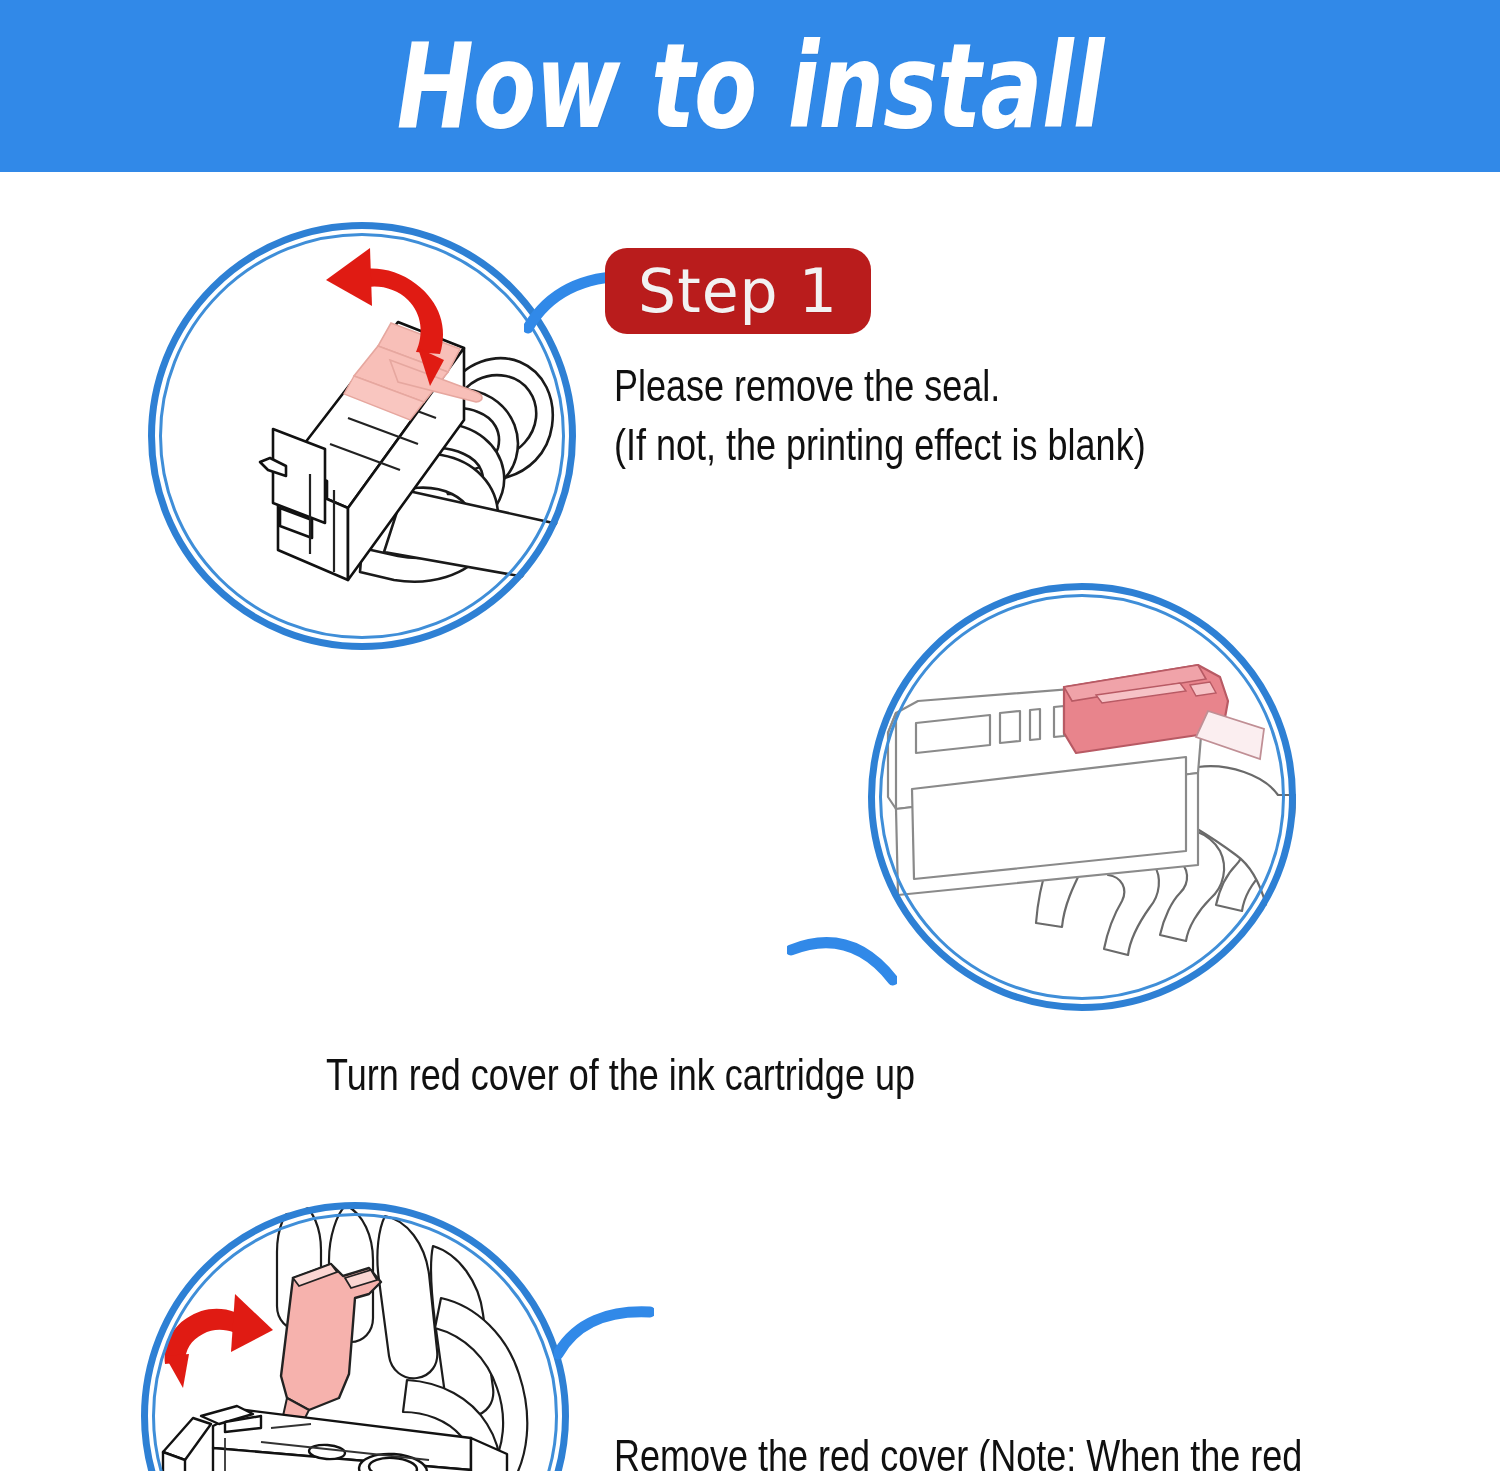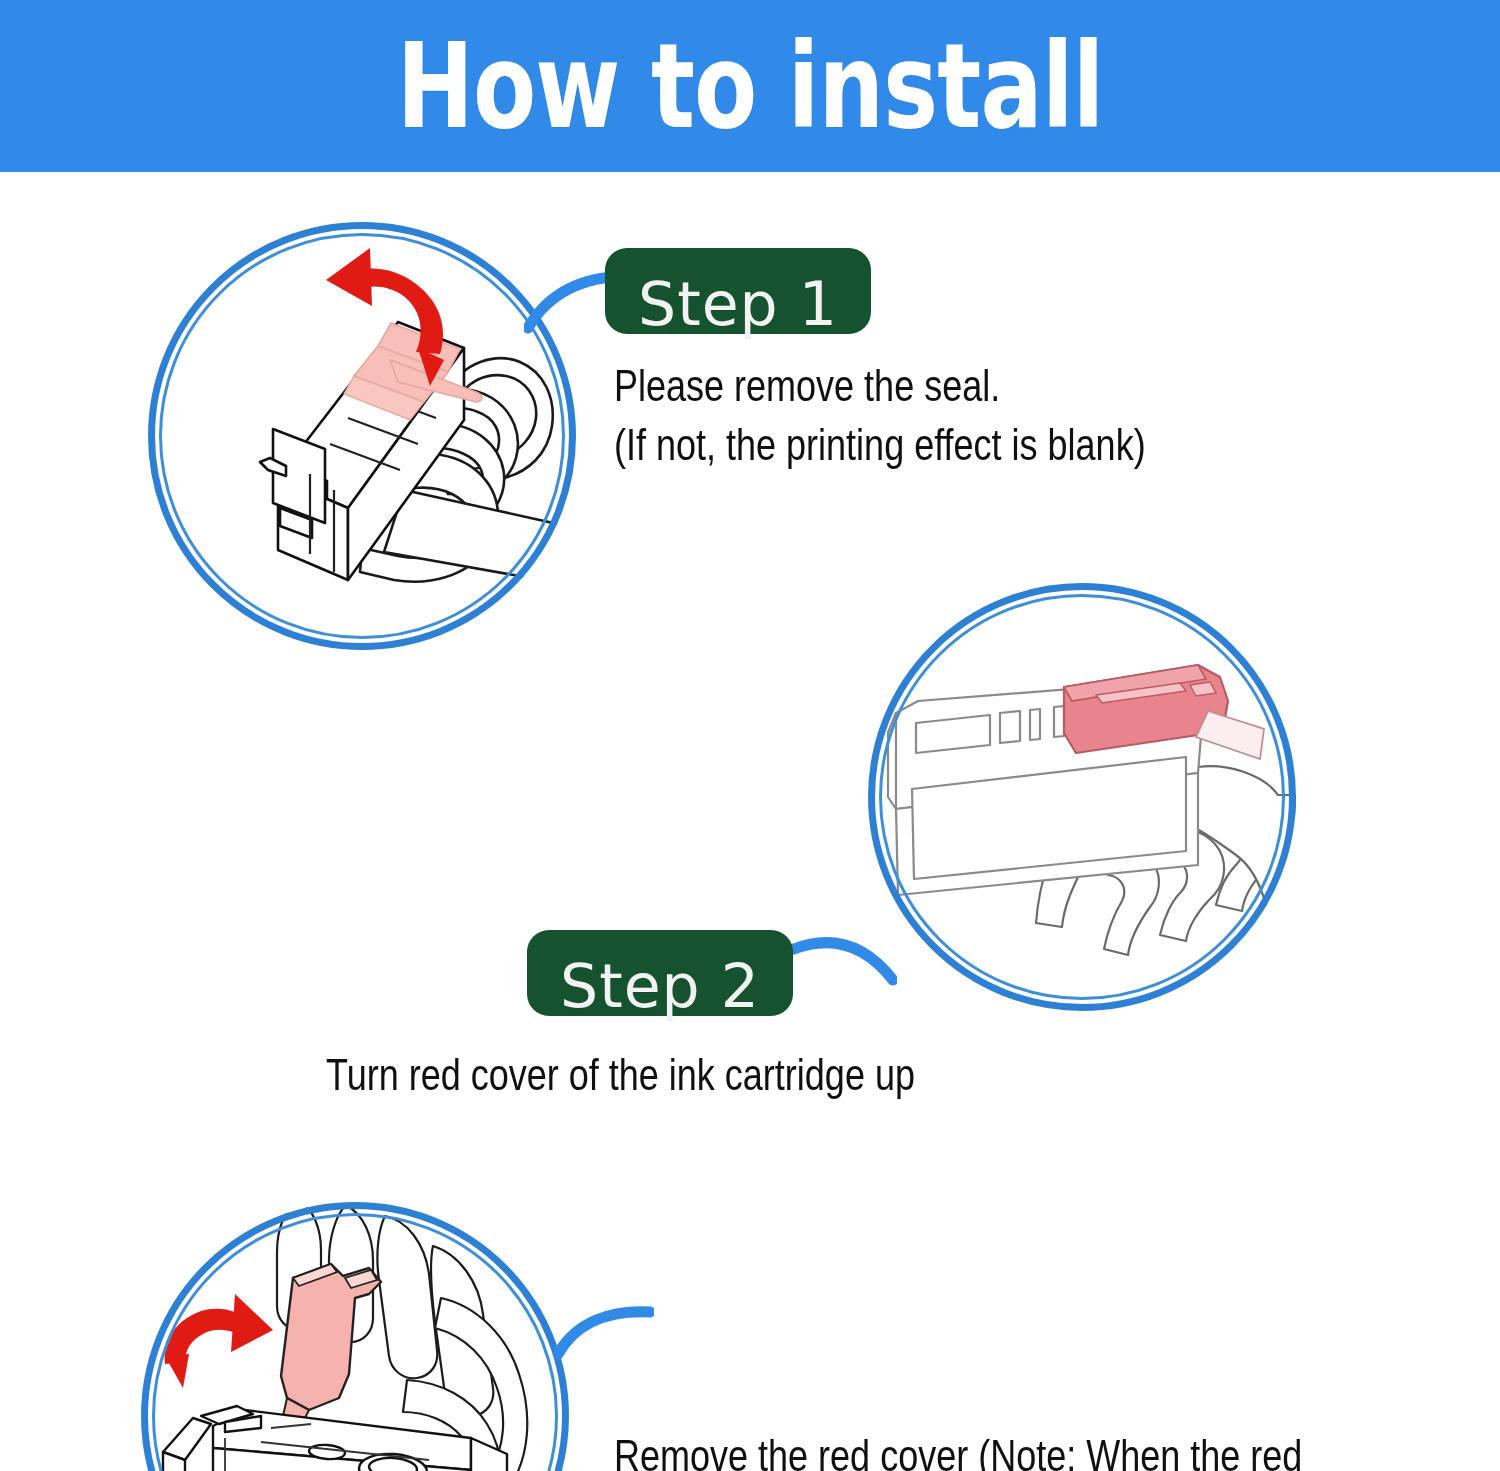--- a/index.html
+++ b/index.html
@@ -20,20 +20,21 @@
     position: absolute;
     left: 0;
     top: 0;
     width: 1500px;
     height: 172px;
     background: #3189e8;
     display: flex;
     align-items: center;
     justify-content: center;
     box-sizing: border-box;
+    font-style: italic;
   }
   .banner-title {
     color: #ffffff;
     font-family: "DejaVu Sans", sans-serif;
     font-weight: bold;
     font-size: 118px;
     line-height: 1;
     letter-spacing: -1px;
     transform: scaleX(0.78);
     transform-origin: center center;
@@ -75,24 +76,24 @@
     position: absolute;
     inset: 0;
     overflow: hidden;
     border-radius: 50%;
   }
   .art svg { display: block; }
 
   
   .badge {
     position: absolute;
-    background: #14532d;
+    background: #b91c1c;
     border-radius: 22px;
     display: flex;
-    align-items: flex-end;
+    align-items: center;
     justify-content: center;
     box-sizing: border-box;
   }
   .badge-label {
     color: #f2f2f2;
     font-family: "DejaVu Sans", sans-serif;
     font-weight: normal;
     font-size: 60px;
     line-height: 1;
     white-space: nowrap;
@@ -255,23 +256,20 @@
         </svg>
       </div>
       <div class="ring-outer"></div>
       <div class="ring-inner"></div>
     </div>
 
     <svg class="connector" style="left:787px;top:366px;width:110px;height:66px;" viewBox="0 0 110 66" xmlns="http://www.w3.org/2000/svg">
       <path d="M4 22 C44 6 78 16 106 52"></path>
     </svg>
 
-    <div class="badge" style="left:527px;top:368px;width:266px;height:86px;">
-      <span class="badge-label">Step 2</span>
-    </div>
 
     <div class="caption right-origin" style="left:195px;top:484px;width:655px;text-align:left;">
       <span class="line">Turn red cover of the ink cartridge up</span>
     </div>
   </div>
 
   <div class="step-block" style="left:0;top:830px;width:1500px;height:469px;">
 
     <div class="circle-frame" style="left:141px;top:200px;width:428px;height:428px;">
       <div class="art">

